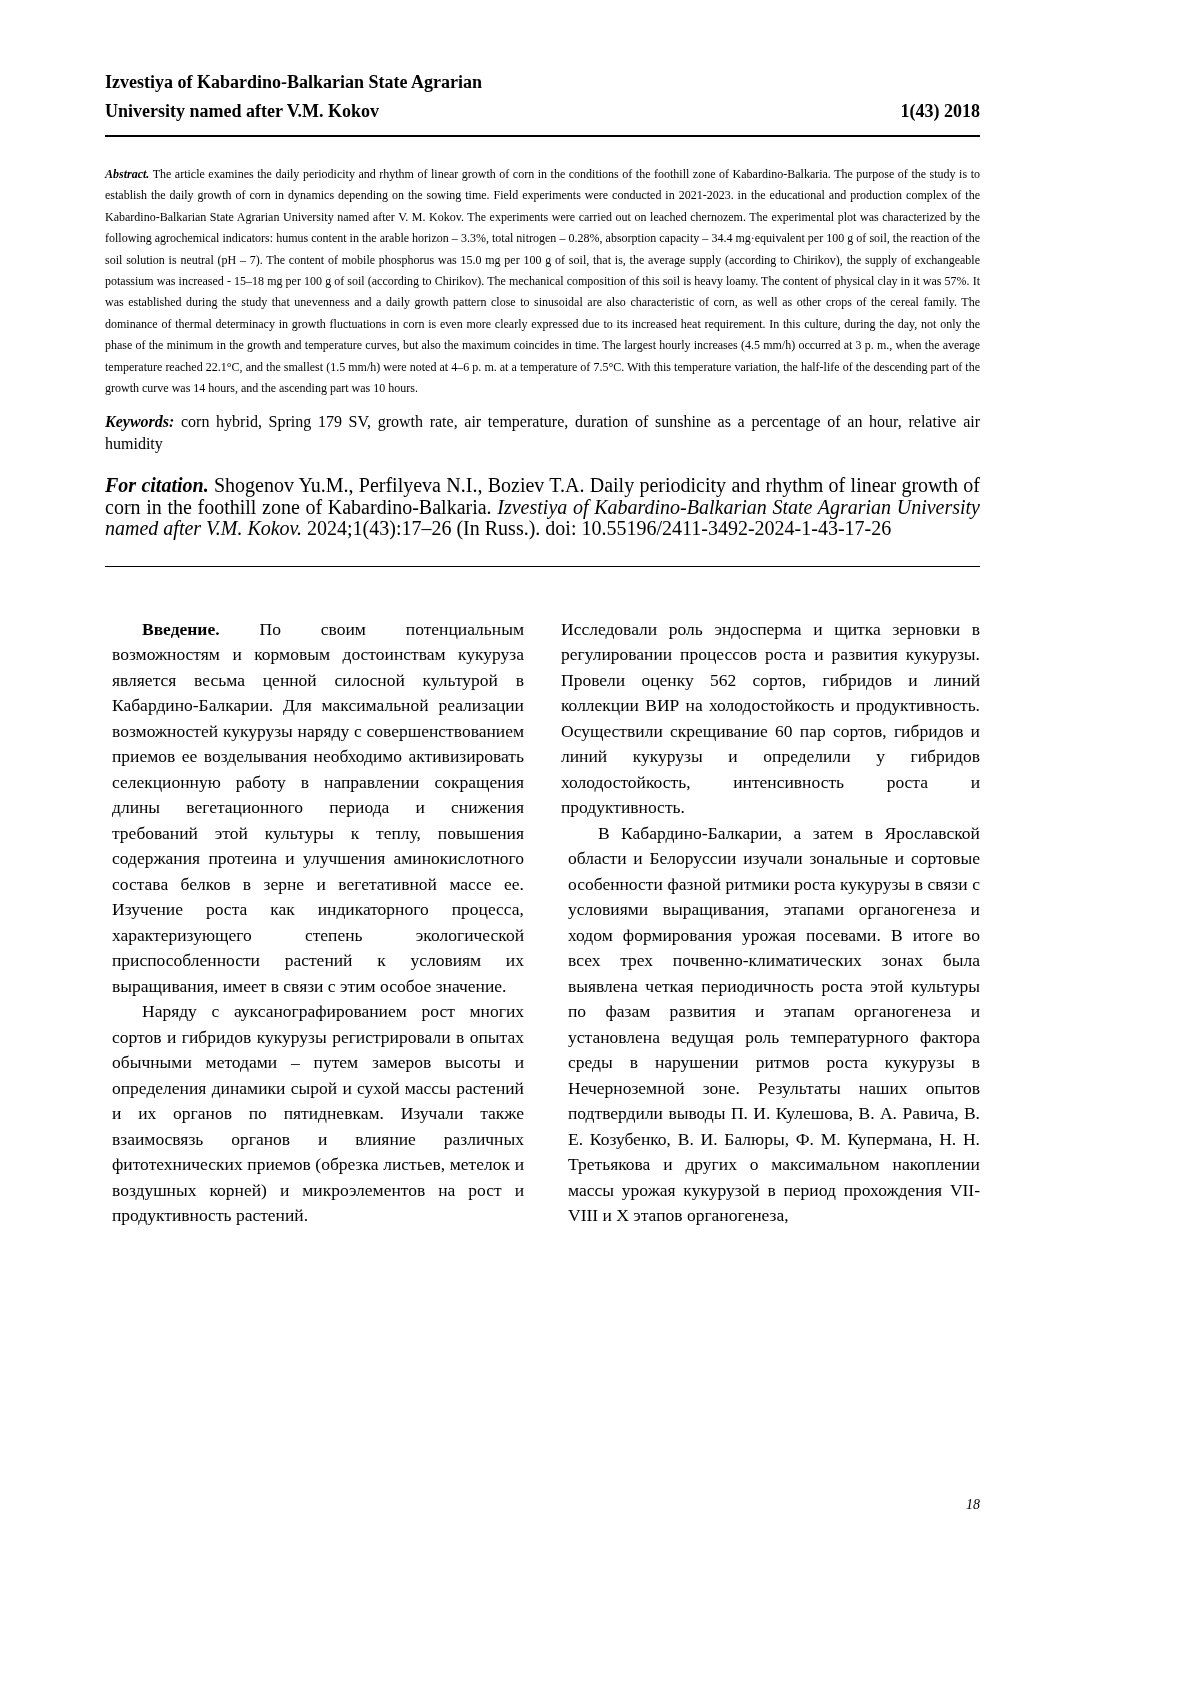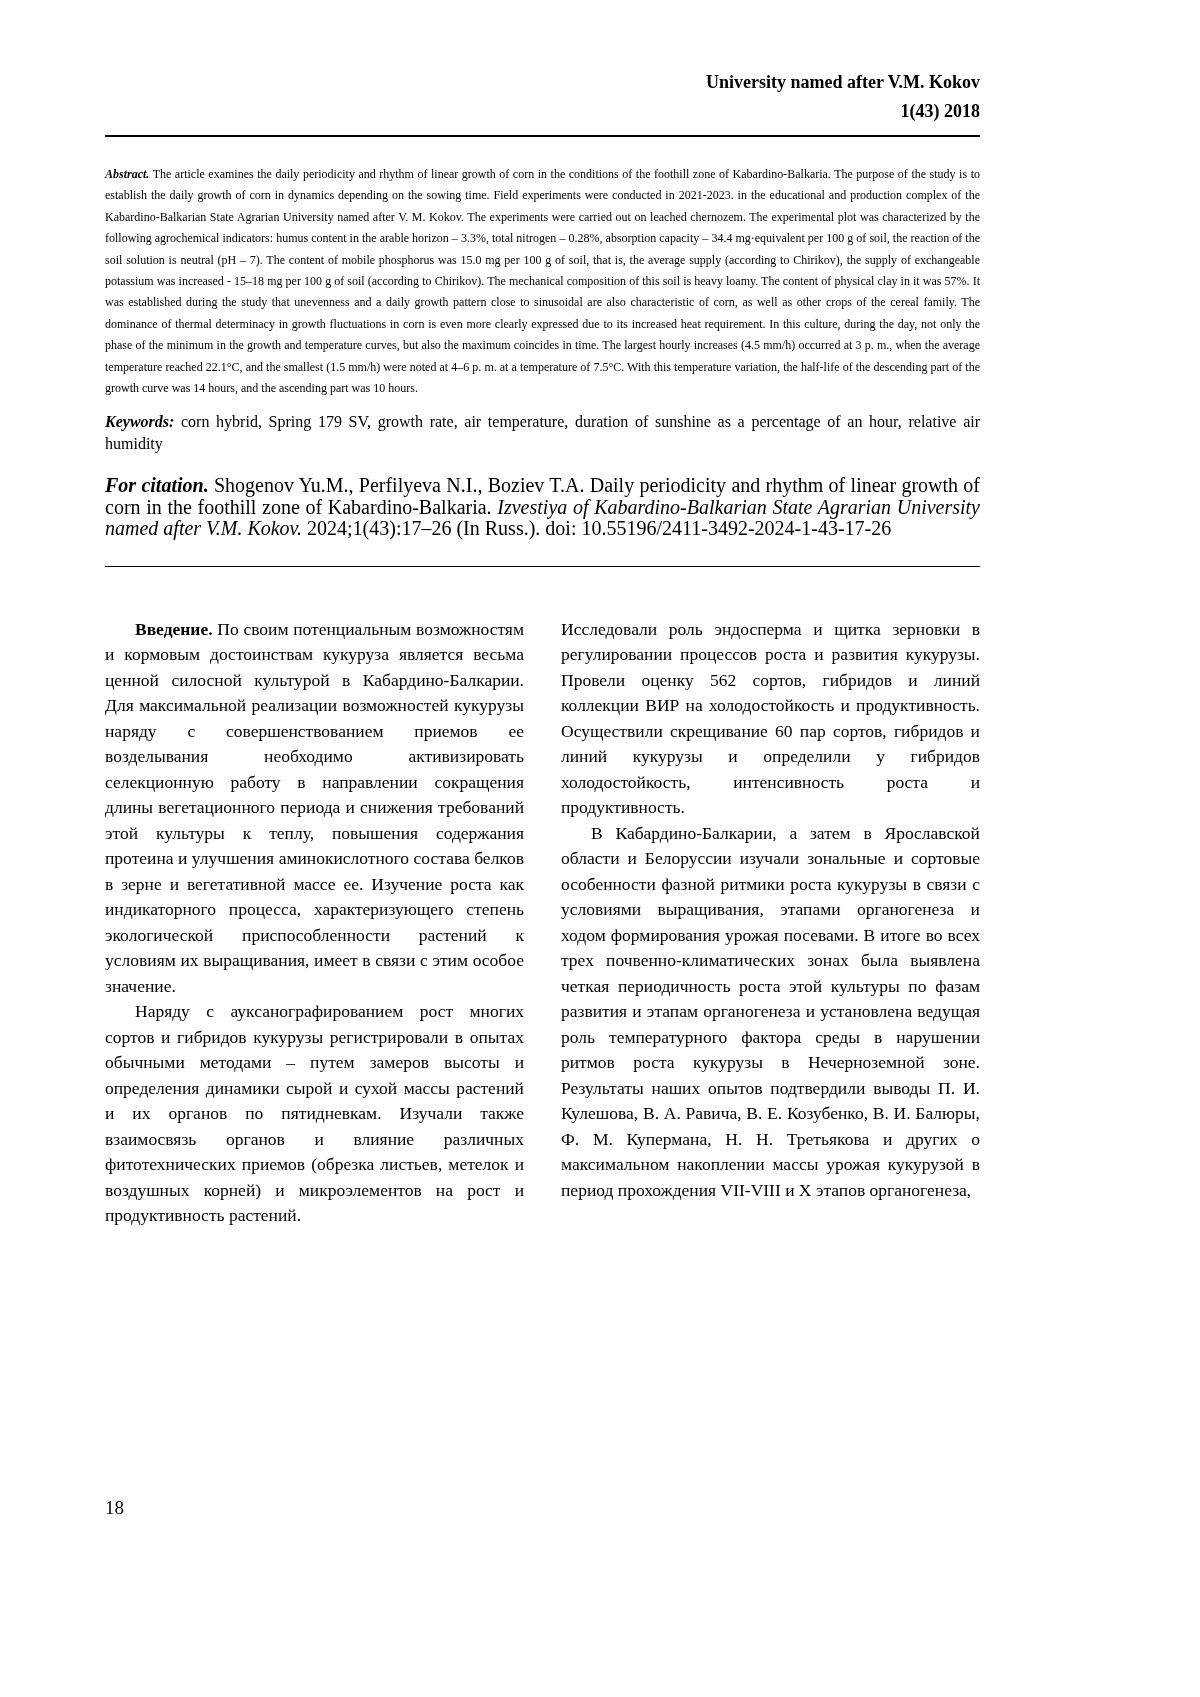--- a/index.html
+++ b/index.html
@@ -10,21 +10,21 @@
     color: #000000;
     font-family: "Liberation Serif", "DejaVu Serif", serif;
     position: relative;
     overflow: hidden;
   }
   .content { width: 875px; margin-left: 105px; }
 
   
   .header { padding-top: 68px; }
   .header-line { font-weight: bold; font-size: 18px; line-height: 29px; }
-  .header-row2 { display: flex; justify-content: space-between; align-items: flex-end; flex-direction: column; }
+  .header-row2 { display: flex; justify-content: space-between; align-items: center; }
   .rule { border: none; border-top: 2px solid #000; margin: 0; }
   .rule-header { margin-top: 9px; }
   .rule-mid { margin-top: 26px; border-top-width: 1.5px; }
 
   
   .abstract { margin-top: 27px; font-size: 12px; line-height: 21.4px; text-align: justify; }
   .keywords { margin-top: 12px; font-size: 16px; line-height: 21.4px; text-align: justify; }
   .citation { margin-top: 21px; font-size: 20px; line-height: 21.4px; text-align: justify; }
   .bi { font-weight: bold; font-style: italic; }
   .it { font-style: italic; }
@@ -34,38 +34,40 @@
   .columns {
     margin-top: 50px;
     display: flex;
     gap: 37px;
     font-size: 17.5px;
     line-height: 25.5px;
     text-align: justify;
   }
   .col { width: 419px; }
   .col p { margin: 0; }
-  .col p.indent { text-indent: 30px; }
+  .col p.indent { text-indent: 30px; margin-left: 7px; }
 
   
   .pagenum {
     position: absolute;
     top: 1497px;
     left: 105px;
     width: 875px;
-    text-align: left;
-    font-size: 19px;
+    text-align: right;
+    font-size: 14px;
+    font-style: italic;
   }
 </style>
 </head>
 <body>
 
 <div class="content">
 
   <header class="header">
+    <div class="header-line">Izvestiya of Kabardino-Balkarian State Agrarian</div>
     <div class="header-line header-row2">
       <span>University named after V.M. Kokov</span>
       <span>1(43) 2018</span>
     </div>
     <hr class="rule rule-header">
   </header>
 
   <p class="abstract">
     <span class="bi">Abstract.</span>
     <span>The article examines the daily periodicity and rhythm of linear growth of corn in the conditions of the foothill zone of Kabardino-Balkaria. The purpose of the study is to establish the daily growth of corn in dynamics depending on the sowing time. Field experiments were conducted in 2021-2023. in the educational and production complex of the Kabardino-Balkarian State Agrarian University named after V. M. Kokov. The experiments were carried out on leached chernozem. The experimental plot was characterized by the following agrochemical indicators: humus content in the arable horizon – 3.3%, total nitrogen – 0.28%, absorption capacity – 34.4 mg·equivalent per 100 g of soil, the reaction of the soil solution is neutral (pH – 7). The content of mobile phosphorus was 15.0 mg per 100 g of soil, that is, the average supply (according to Chirikov), the supply of exchangeable potassium was increased - 15–18 mg per 100 g of soil (according to Chirikov). The mechanical composition of this soil is heavy loamy. The content of physical clay in it was 57%. It was established during the study that unevenness and a daily growth pattern close to sinusoidal are also characteristic of corn, as well as other crops of the cereal family. The dominance of thermal determinacy in growth fluctuations in corn is even more clearly expressed due to its increased heat requirement. In this culture, during the day, not only the phase of the minimum in the growth and temperature curves, but also the maximum coincides in time. The largest hourly increases (4.5 mm/h) occurred at 3 p. m., when the average temperature reached 22.1°C, and the smallest (1.5 mm/h) were noted at 4–6 p. m. at a temperature of 7.5°C. With this temperature variation, the half-life of the descending part of the growth curve was 14 hours, and the ascending part was 10 hours.</span>

